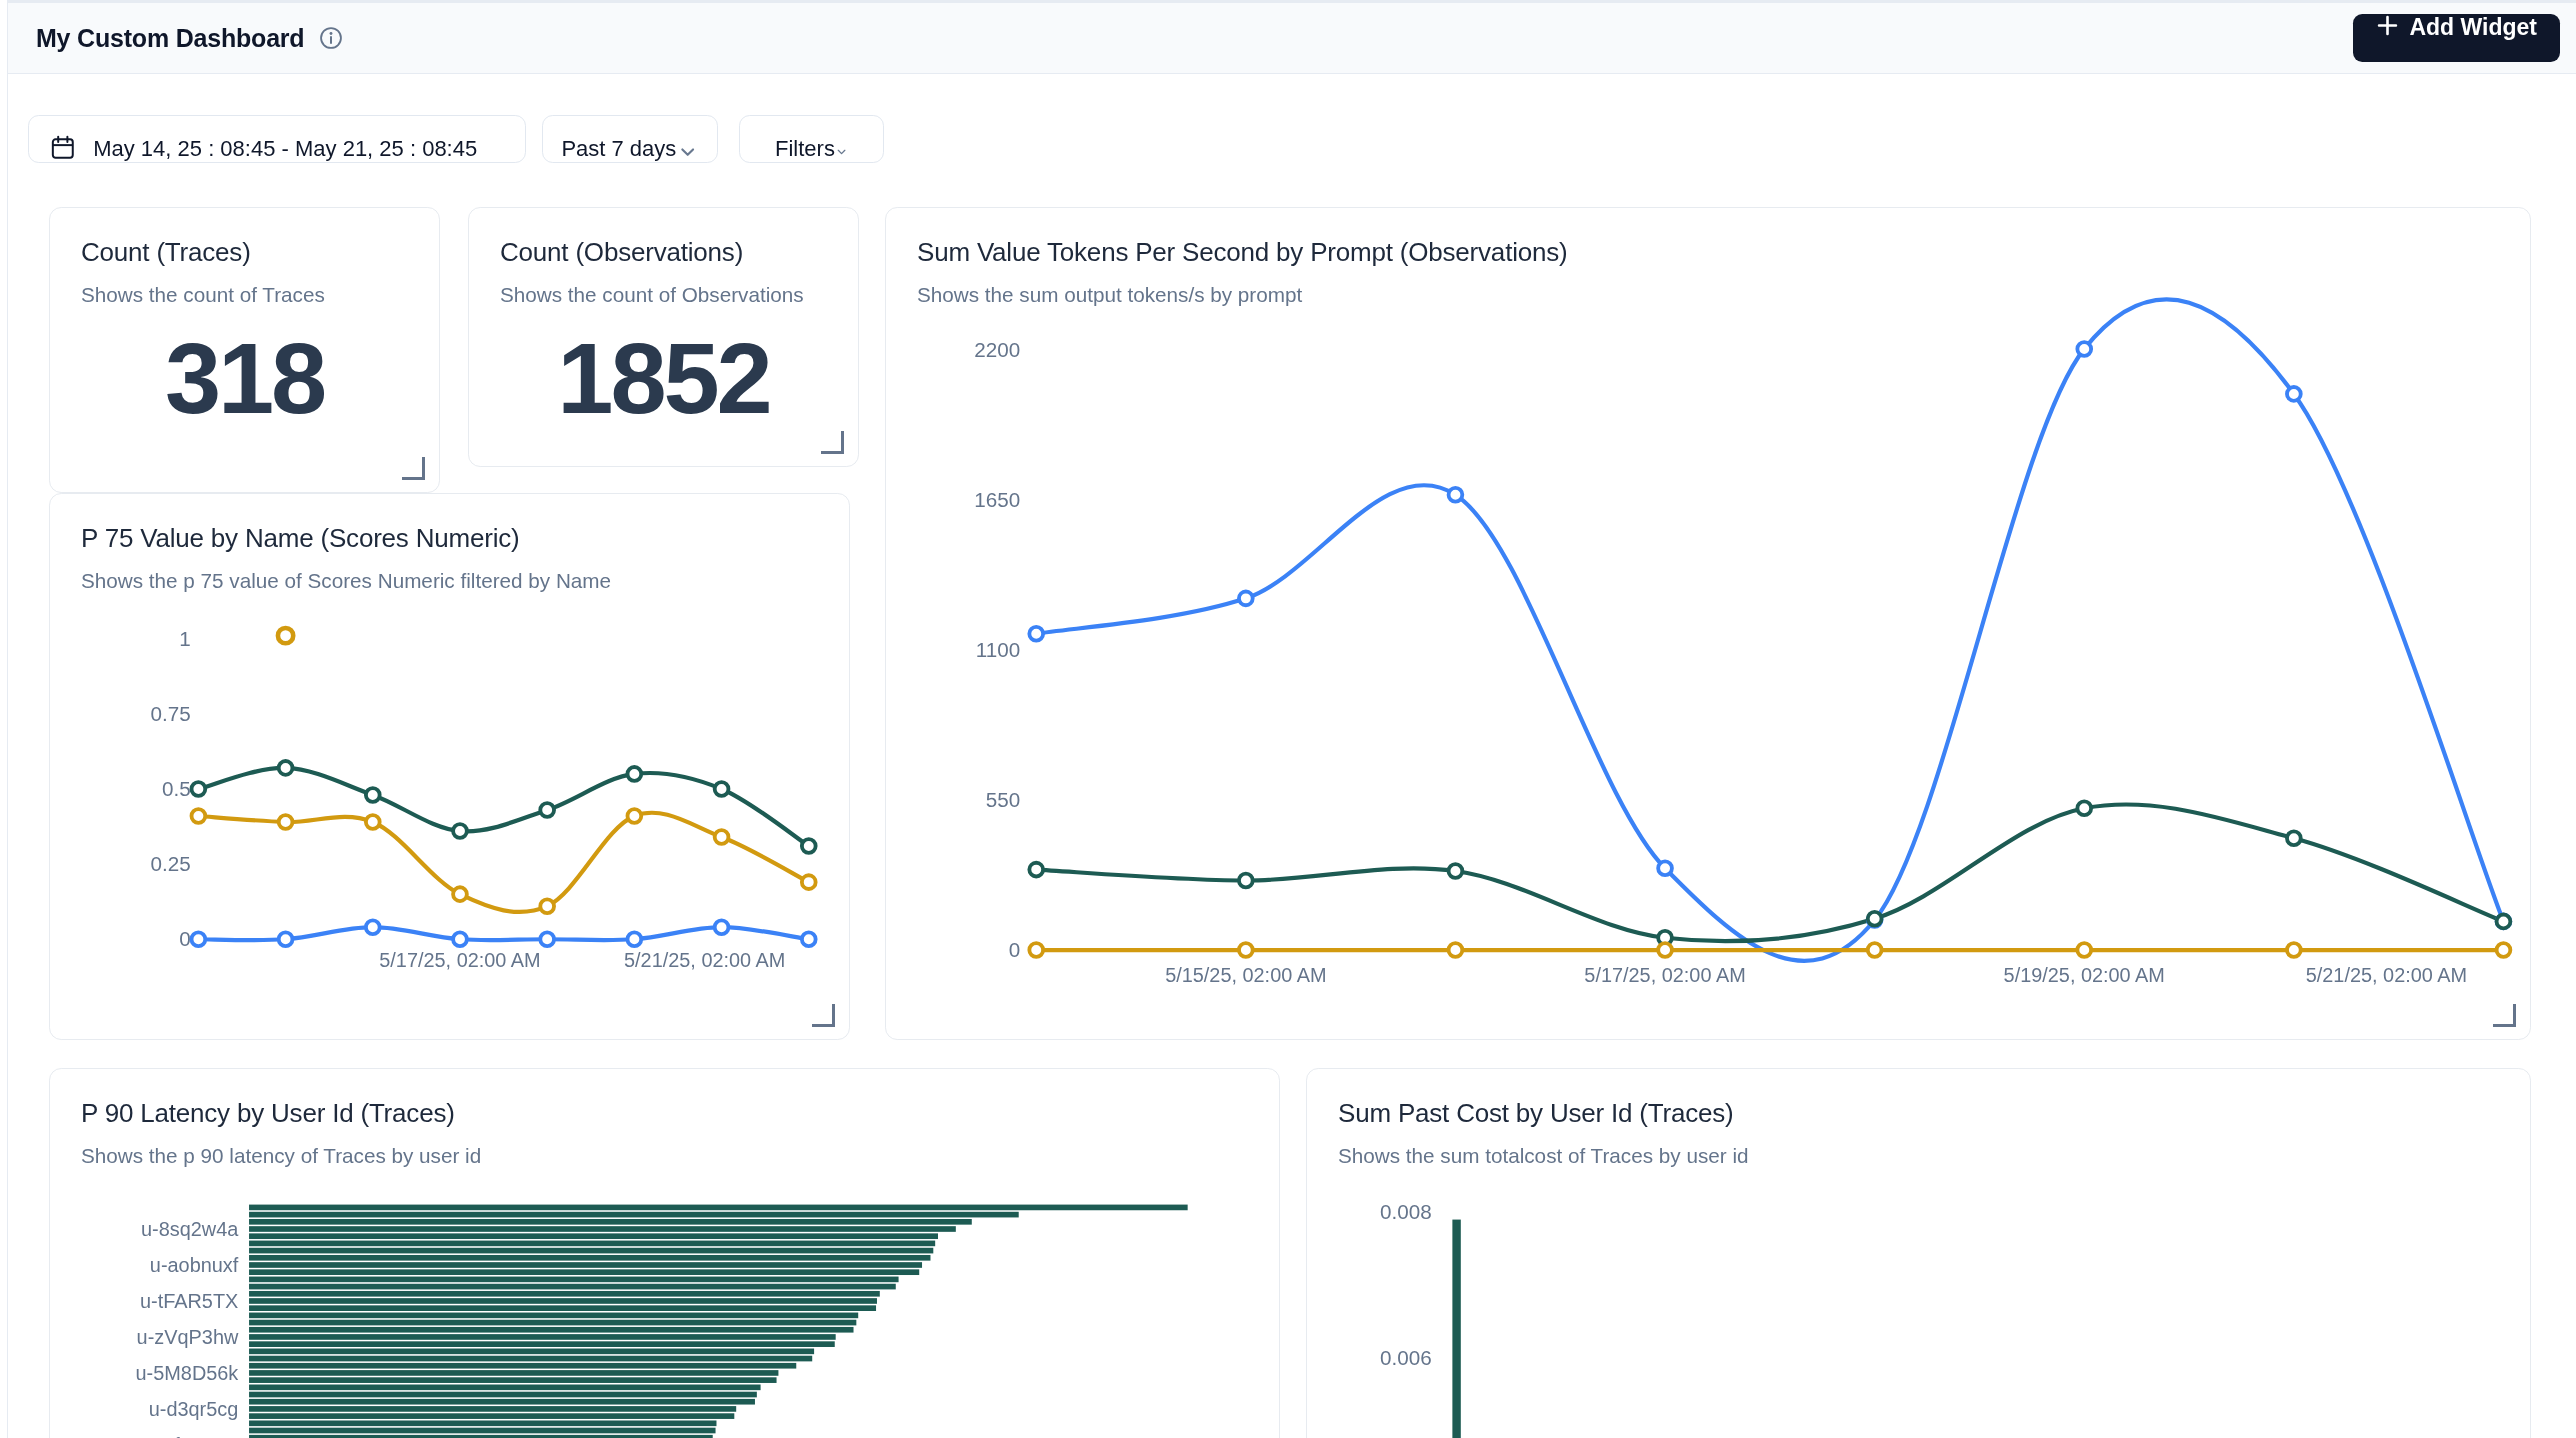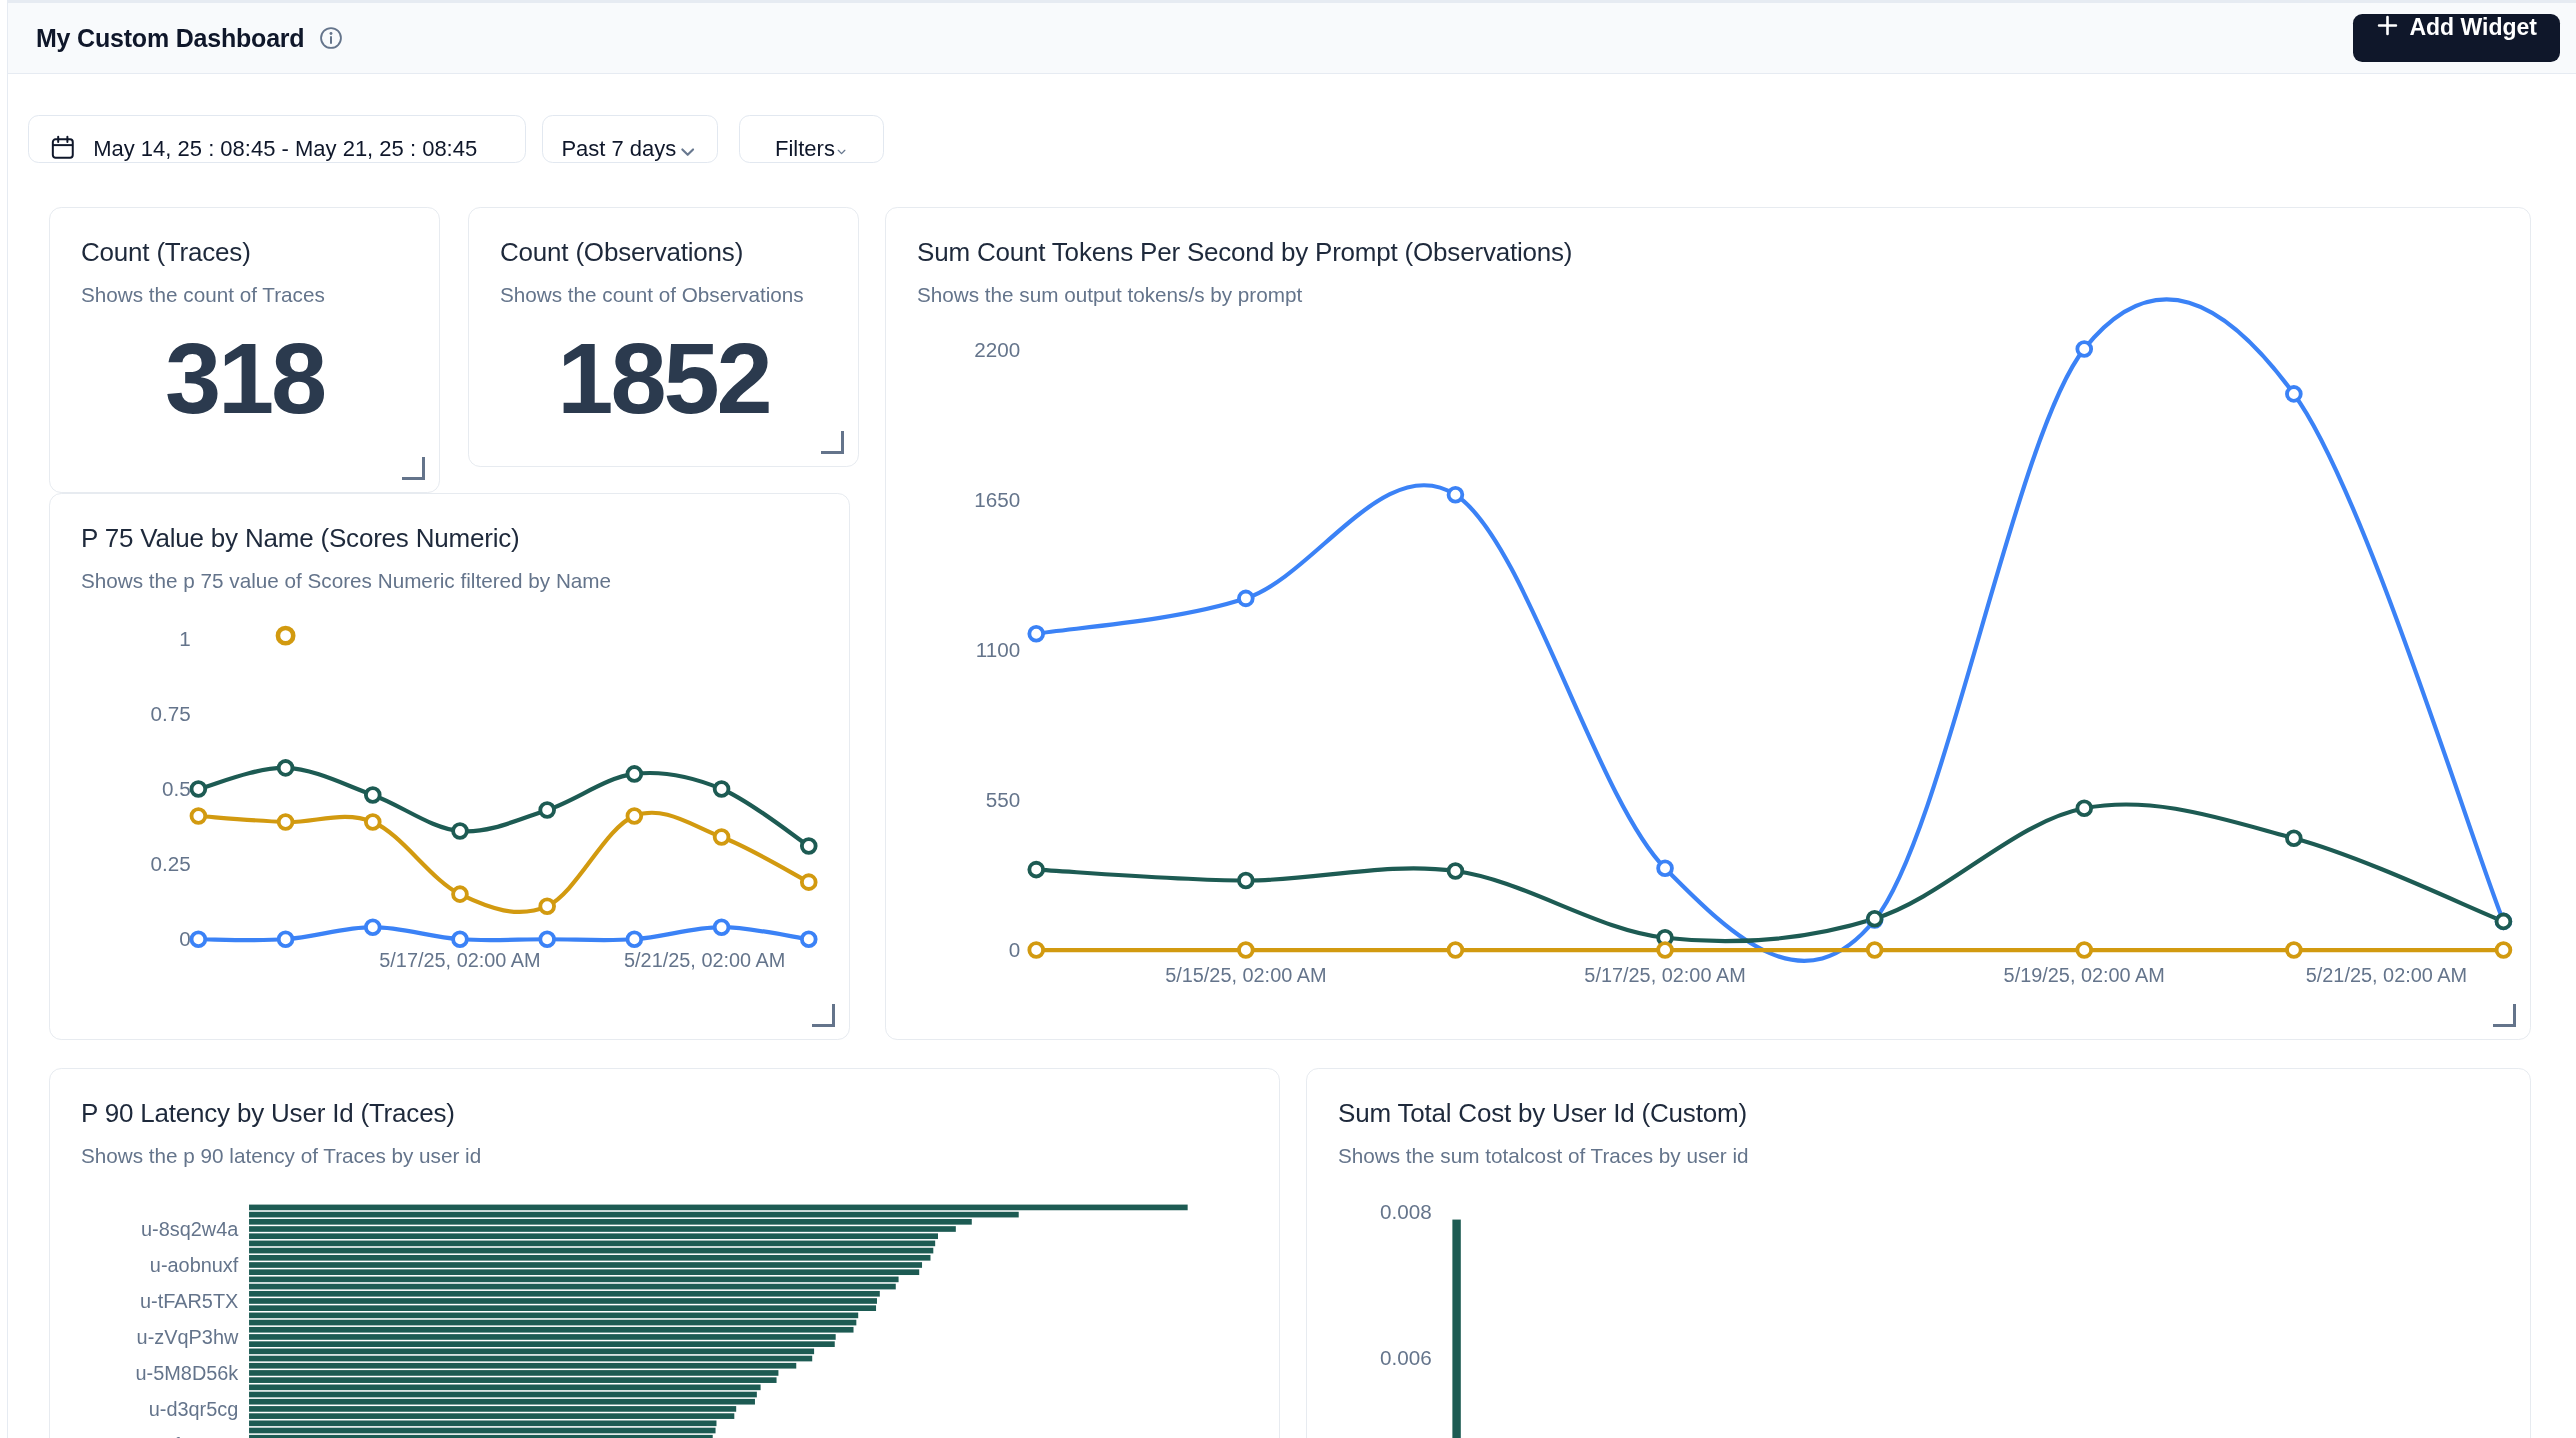--- a/index.html
+++ b/index.html
@@ -111,21 +111,21 @@
   </section>
 
   <section class="card c-count2">
     <h2 class="card-title">Count (Observations)</h2>
     <p class="card-sub">Shows the count of Observations</p>
     <div class="count-value">1852</div>
     <span class="resize-handle"></span>
   </section>
 
   <section class="card c-tokens">
-    <h2 class="card-title">Sum Count Tokens Per Second by Prompt (Observations)</h2>
+    <h2 class="card-title">Sum Value Tokens Per Second by Prompt (Observations)</h2>
     <p class="card-sub">Shows the sum output tokens/s by prompt</p>
     <svg id="svg-tokens" class="chart-svg" width="1643" height="830" viewBox="0 0 2147 1085">
         <text x="175" y="979" text-anchor="end" font-size="27" fill="#64748b">0</text>
         <text x="175" y="783" text-anchor="end" font-size="27" fill="#64748b">550</text>
         <text x="175" y="587" text-anchor="end" font-size="27" fill="#64748b">1100</text>
         <text x="175" y="391" text-anchor="end" font-size="27" fill="#64748b">1650</text>
         <text x="175" y="195" text-anchor="end" font-size="27" fill="#64748b">2200</text>
         <text x="470" y="1012" text-anchor="middle" font-size="26" fill="#64748b">5/15/25, 02:00 AM</text>
         <text x="1018" y="1012" text-anchor="middle" font-size="26" fill="#64748b">5/17/25, 02:00 AM</text>
         <text x="1566" y="1012" text-anchor="middle" font-size="26" fill="#64748b">5/19/25, 02:00 AM</text>
@@ -249,21 +249,21 @@
         <text x="246" y="311.9" text-anchor="end" font-size="26" fill="#64748b">u-tFAR5TX</text>
         <text x="246" y="358.90000000000003" text-anchor="end" font-size="26" fill="#64748b">u-zVqP3hw</text>
         <text x="246" y="405.90000000000003" text-anchor="end" font-size="26" fill="#64748b">u-5M8D56k</text>
         <text x="246" y="452.9" text-anchor="end" font-size="26" fill="#64748b">u-d3qr5cg</text>
         <text x="246" y="499.9" text-anchor="end" font-size="26" fill="#64748b">u-8fVq9T3</text>
       </svg>
 
   </section>
 
   <section class="card c-cost">
-    <h2 class="card-title">Sum Total Cost by User Id (Custom)</h2>
+    <h2 class="card-title">Sum Past Cost by User Id (Traces)</h2>
     <p class="card-sub">Shows the sum totalcost of Traces by user id</p>
     <svg id="svg-cost" class="chart-svg" width="1222" height="533" viewBox="0 0 1597 696">
         <text x="163" y="196" text-anchor="end" font-size="27" fill="#64748b">0.008</text>
         <text x="163" y="386" text-anchor="end" font-size="27" fill="#64748b">0.006</text>
         <rect x="190" y="196.49999999999994" width="11" height="499.50000000000006" fill="#1d5b53"></rect>
       </svg>
 
   </section>
 </div>
 

